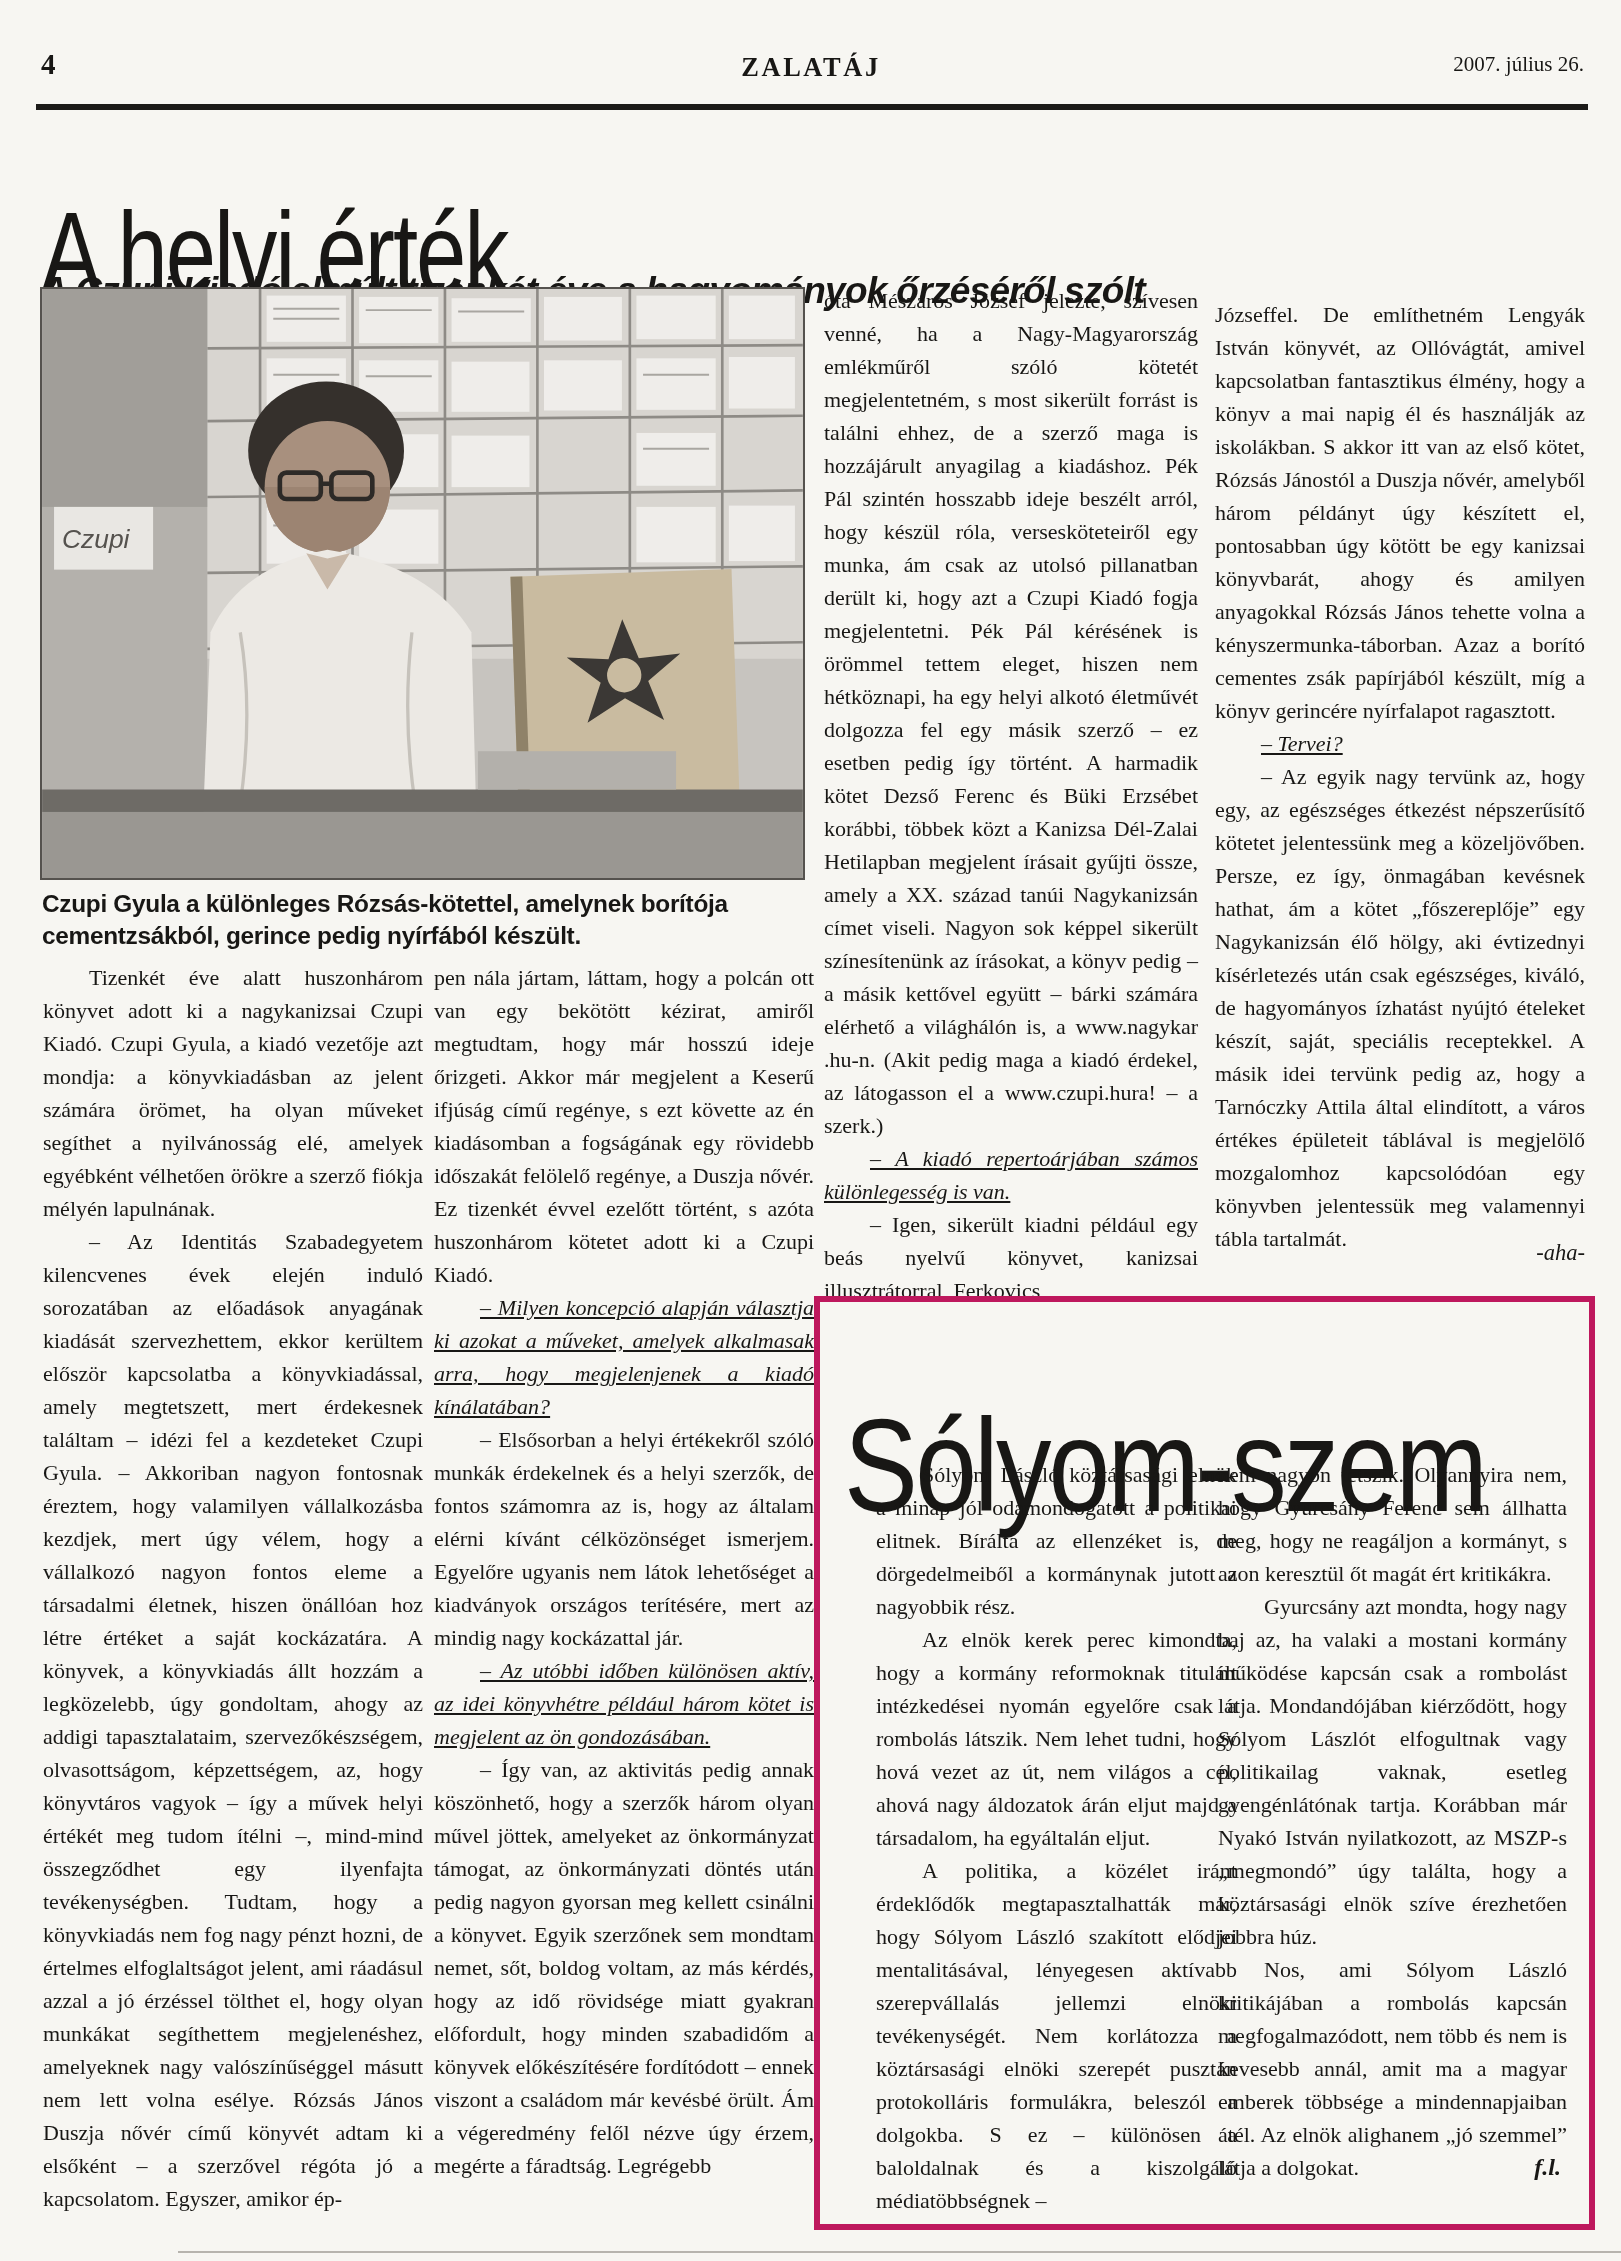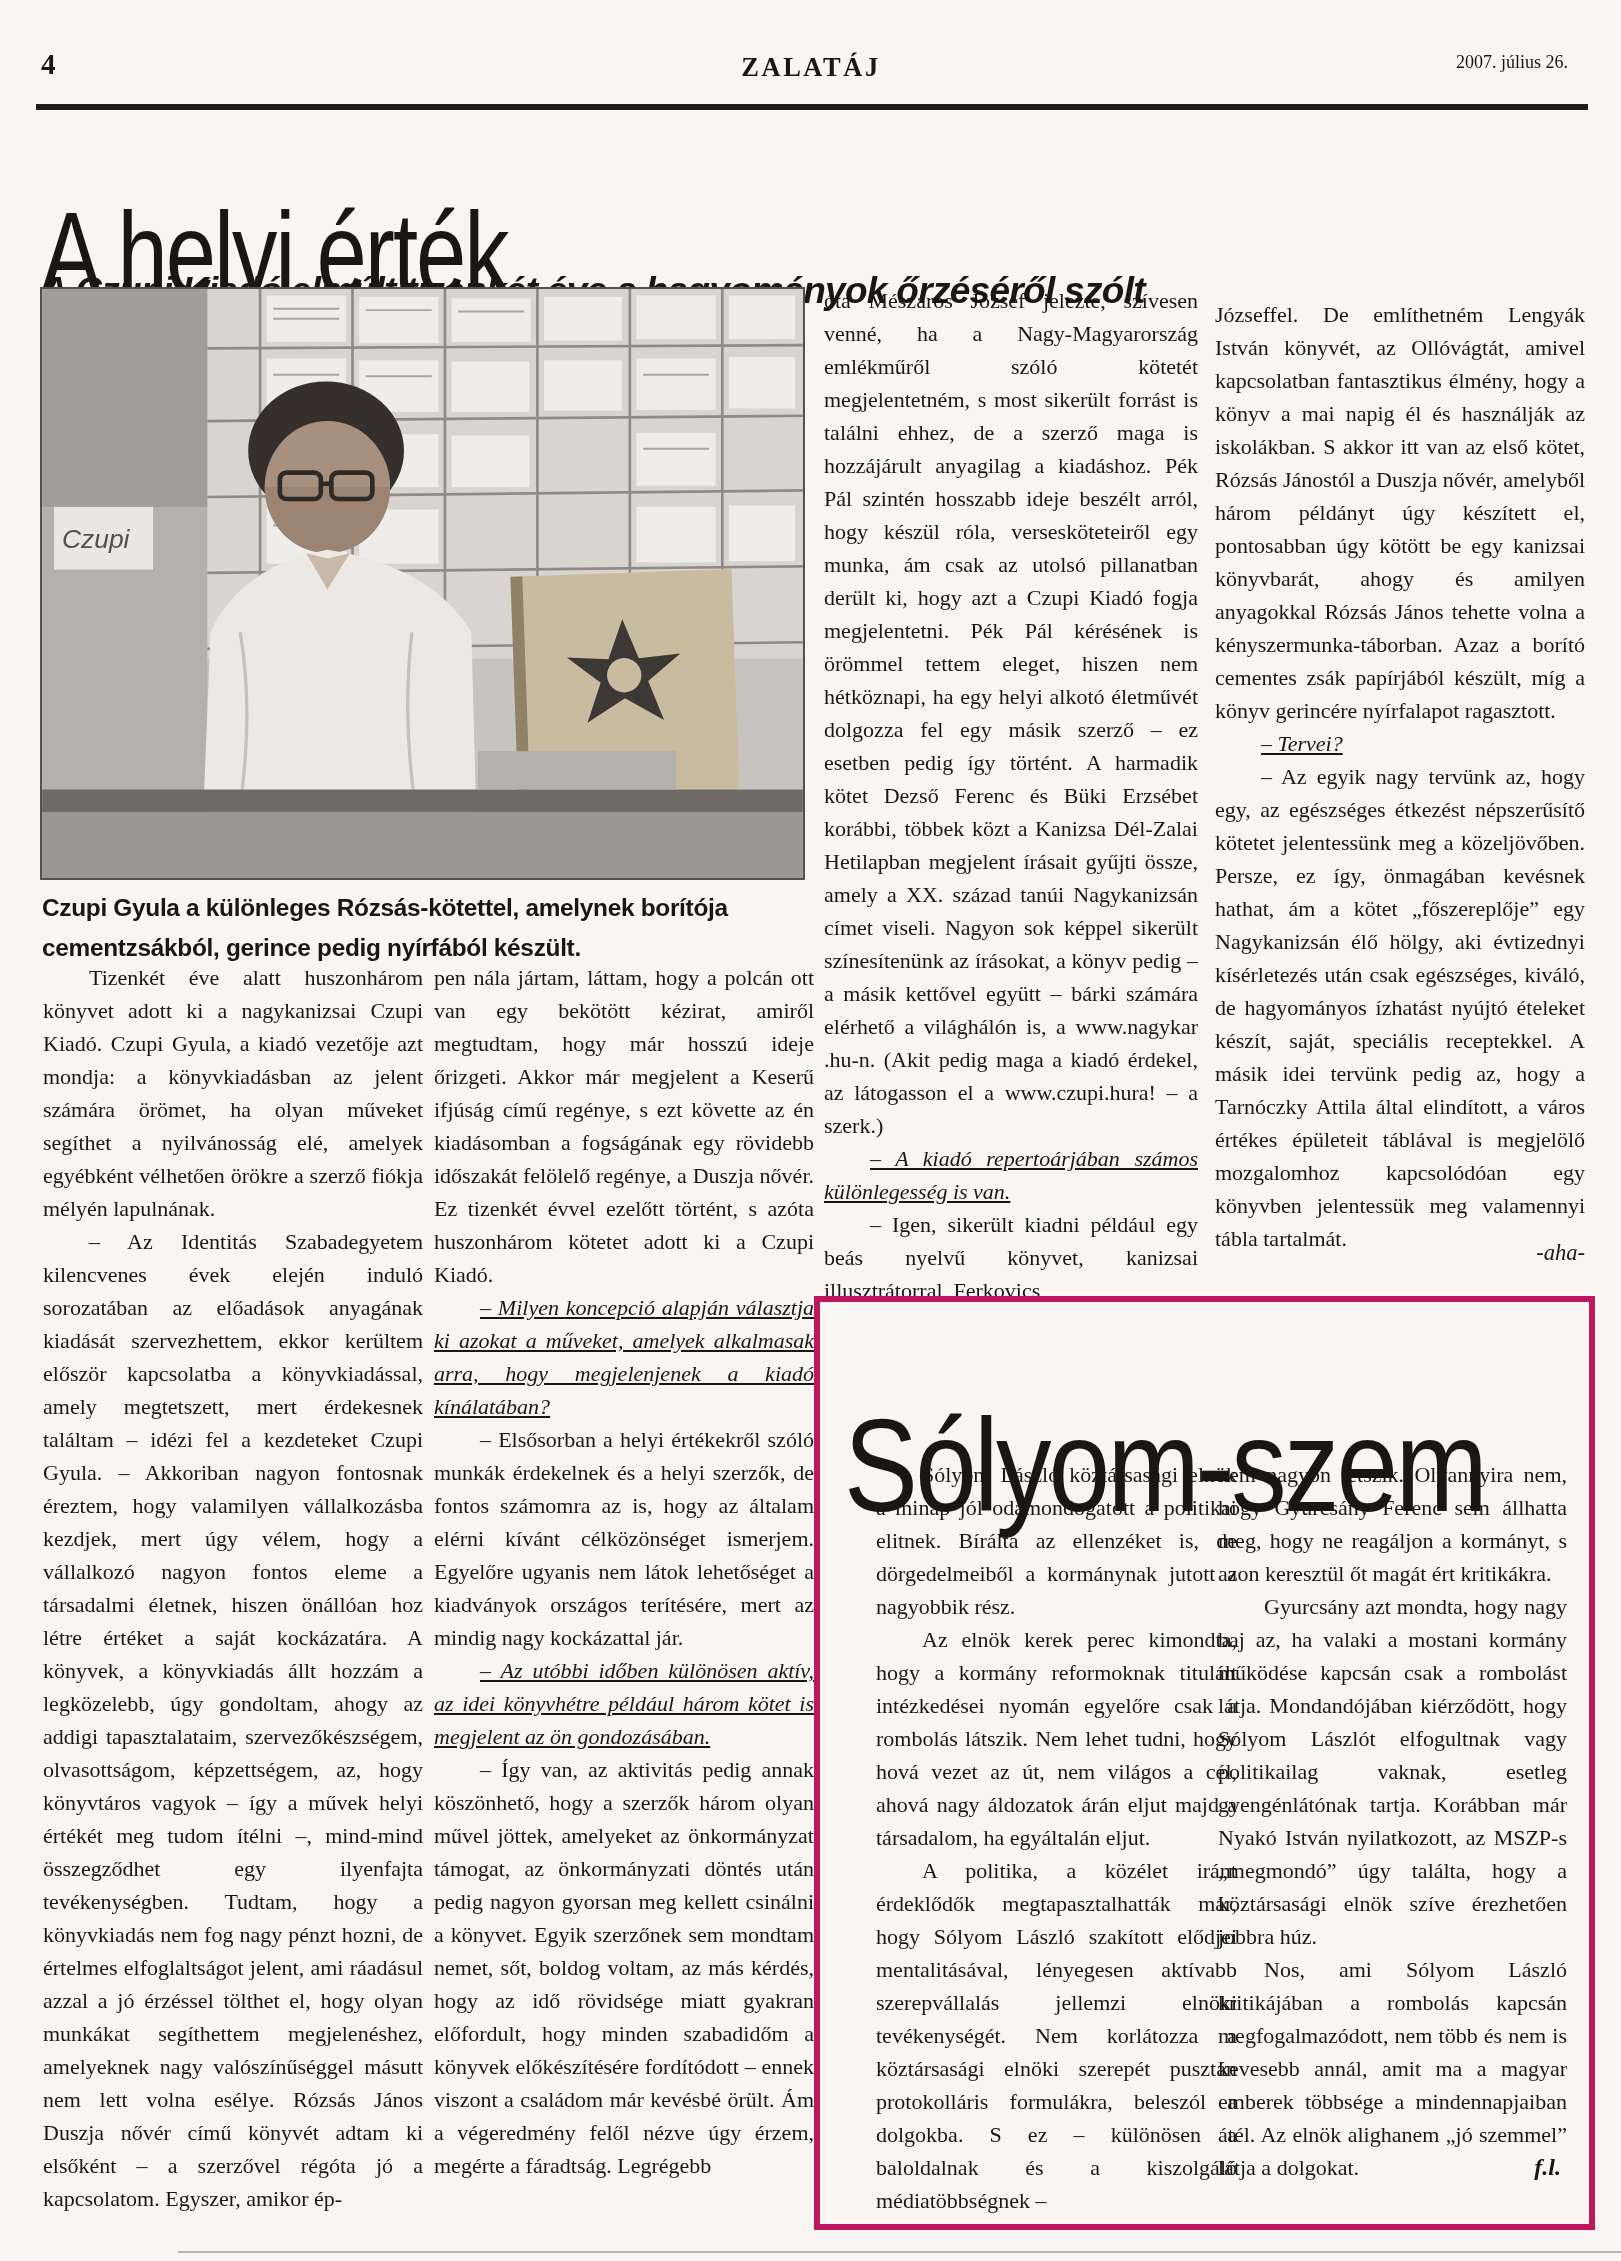--- a/index.html
+++ b/index.html
@@ -8,33 +8,33 @@
     width:1622px;height:2261px;
     margin:0 auto;
     background:#f7f6f2;
     color:#181715;
     font-family:"Liberation Serif","DejaVu Serif",serif;
     overflow:hidden;
   }
   
   .pageno{position:absolute;left:41px;top:48px;font-size:29px;font-weight:bold;}
   .masthead{position:absolute;left:0;right:0;top:52px;text-align:center;font-size:26.4px;font-weight:bold;letter-spacing:2.6px;}
-  .issuedate{position:absolute;right:54px;top:52px;font-size:18px;text-align:center;}
+  .issuedate{position:absolute;right:38px;top:52px;font-size:21px;text-align:center;}
   .headrule{position:absolute;left:36px;right:34px;top:104px;height:6px;background:#1c1b19;}
   .btmrule{position:absolute;left:178px;right:0;top:2251px;height:2px;background:#b7b4ae;}
   
   .a1title{position:absolute;left:41px;top:118px;font-family:"Liberation Sans","DejaVu Sans",sans-serif;font-weight:500;font-size:116px;line-height:116px;letter-spacing:-2.6px;white-space:nowrap;}
   .squash{display:inline-block;transform:scaleX(.78);transform-origin:left center;}
   .a1sub{position:absolute;left:41px;top:239px;font-family:"Liberation Sans","DejaVu Sans",sans-serif;font-style:italic;font-weight:bold;font-size:37px;white-space:nowrap;letter-spacing:-0.7px;}
   
   .photo{position:absolute;left:42px;top:289px;width:761px;height:589px;background:#c9c6c1;outline:2px solid #55524e;}
   .caption{
     position:absolute;left:42px;top:888px;width:759px;
     font-family:"Liberation Sans","DejaVu Sans",sans-serif;font-weight:bold;
-    font-size:24.4px;line-height:40px;white-space:pre-line;letter-spacing:-0.3px;
+    font-size:24.4px;line-height:32px;white-space:pre-line;letter-spacing:-0.3px;
   }
   
   .bodycol{position:absolute;font-size:22px;line-height:33px;text-align:justify;}
   .bodycol p{margin:0;text-indent:46px;}
   .bodycol p.cont{text-indent:0;}
   .bodycol p.it{font-style:italic;text-decoration:underline;}
   .c1{left:43px; top:961px;width:380px;height:1268px;}
   .c2{left:434px;top:961px;width:380px;height:1268px;}
   .c3{left:824px;top:284px;width:374px;height:997px;}
   .c4{left:1215px;top:298px;width:370px;height:977px;}

